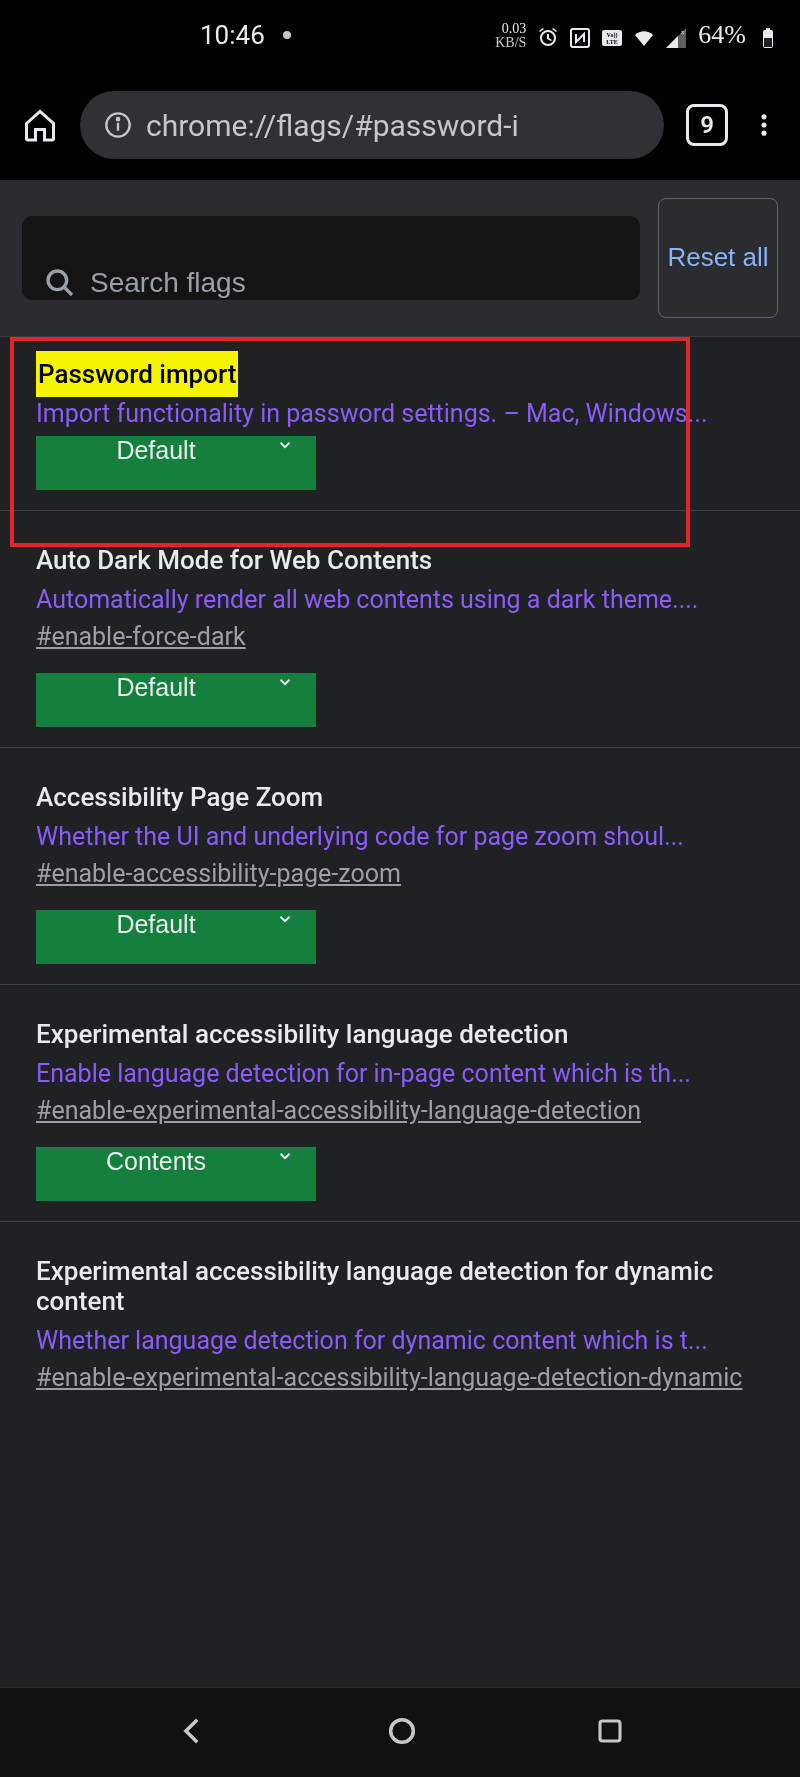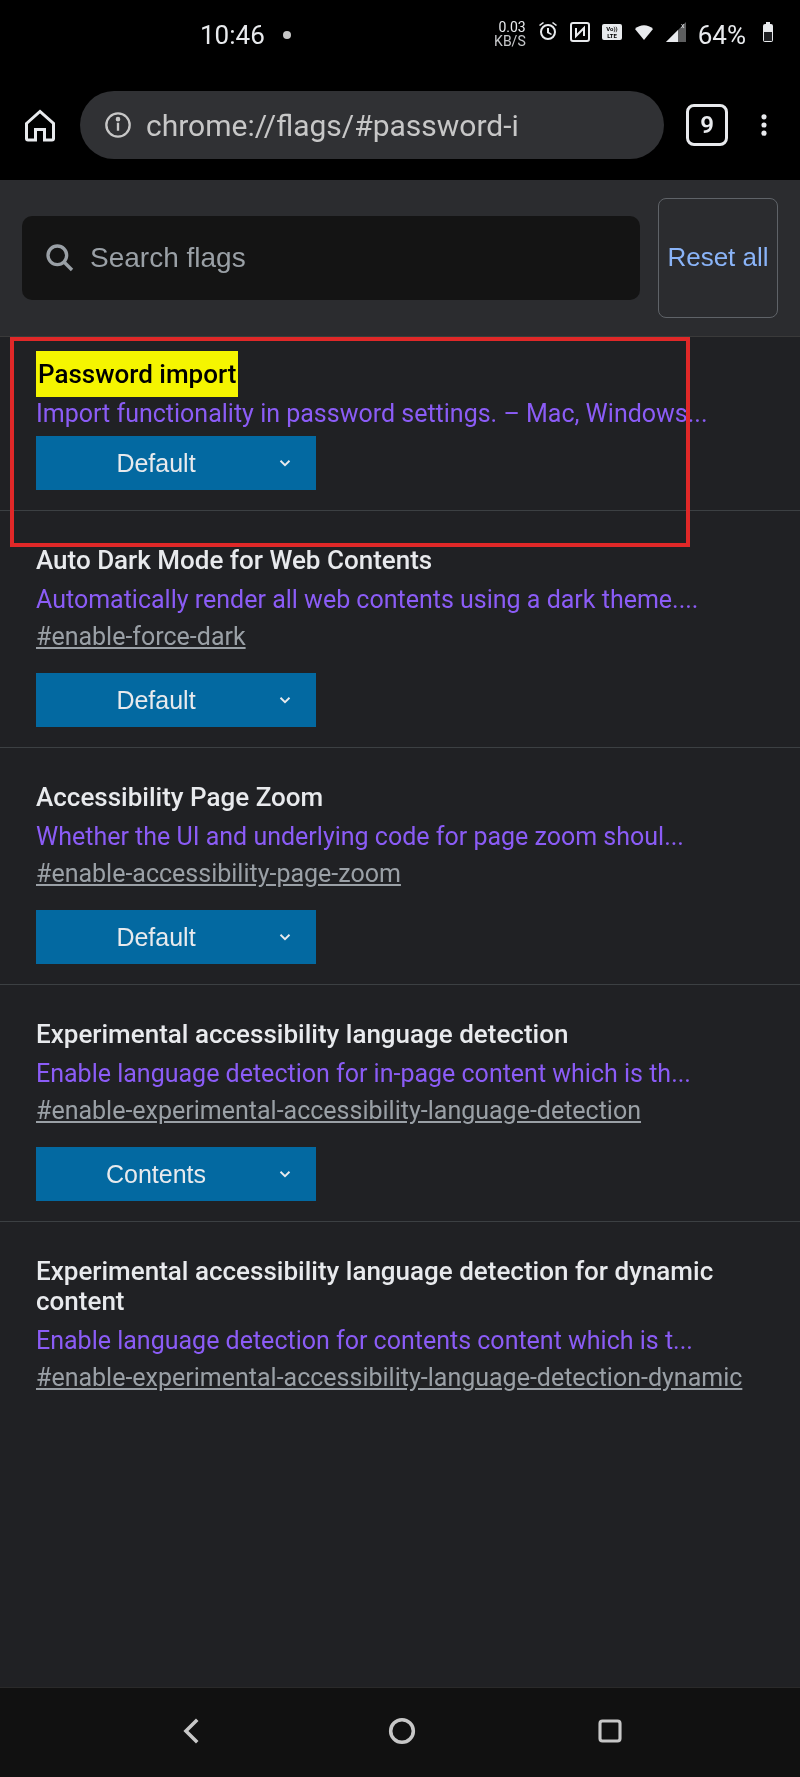--- a/index.html
+++ b/index.html
@@ -18,21 +18,21 @@
     display: flex;
     align-items: center;
     justify-content: space-between;
     padding: 0 20px 0 200px;
     color: #e8eaed;
     font-size: 26px;
     gap: 34px;
   }
   .status-left { display: flex; align-items: center; gap: 18px; }
   .status-dot { width: 8px; height: 8px; background: #c7c7c7; border-radius: 50%; }
-  .status-right { display: flex; align-items: flex-start; gap: 10px; }
+  .status-right { display: flex; align-items: flex-end; gap: 10px; font-family: Liberation Serif, serif; }
   .status-net { font-size: 14px; line-height: 1; text-align: right; }
   .status-net .kbs { font-size: 14px; opacity: .85; }
   .status-icons { display:flex; align-items:center; gap:8px; }
   .ico { display:inline-flex; align-items:center; justify-content:center; color:#e8eaed; }
   .alarm-ico, .nfc-ico, .lte-ico, .wifi-ico, .signal-ico, .batt-ico { width:24px; height:24px; }
   .browser-bar {
     height: 110px;
     background: #000;
     display: flex;
     align-items: center;
@@ -71,21 +71,21 @@
     gap: 18px;
     background:#2b2c2f;
     border-bottom:1px solid #3a3a3a;
   }
   .search-box {
     flex:1;
     background:#141414;
     border-radius:10px;
     height: 84px;
     display:flex;
-    align-items:center;
+    align-items:flex-end;
     padding:1px 22px;
     gap:14px;
   }
   .search-box input {
     flex:1;
     background:transparent;
     border:none;
     color:#e8eaed;
     font-size:28px;
     outline:none;
@@ -137,23 +137,23 @@
     font-size: 25px;
     color:#9aa0a6;
     text-decoration: underline;
     display:inline-block;
     margin-bottom: 22px;
     word-break: break-all;
   }
   .dropdown {
     width: 280px;
     height: 54px;
-    background:#0369a1;
+    background:#15803d;
     display:flex;
-    align-items:center;
+    align-items:flex-start;
     justify-content:space-between;
     padding:0 22px 0 0;
     font-size:25px;
     color:#e8eaed;
     border:none;
     cursor:pointer;
   }
   .dropdown .dd-label { flex:1; text-align:center; }
   .chev { width:18px; height:18px; }
   .first-flag { padding-top: 22px; }
@@ -329,21 +329,21 @@
           <svg class="chev" viewBox="0 0 24 24" fill="none" stroke="#e8eaed" stroke-width="2.5">
               <polyline points="6 9 12 15 18 9"></polyline>
             </svg>
         </span>
       </button>
     </div>
   </div>
 
   <div class="flag" style="border-bottom:none;">
     <h3>Experimental accessibility language detection for dynamic content</h3>
-    <p>Enable language detection for contents content which is t...</p>
+    <p>Whether language detection for dynamic content which is t...</p>
     <a class="hash">#enable-experimental-accessibility-language-detection-dynamic</a>
   </div>
 </div>
 
 <div class="nav-bar">
   <span class="nav-ico">
     <svg width="34" height="34" viewBox="0 0 24 24" fill="none" stroke="#c7c7c7" stroke-width="2.5">
         <polyline points="15 4 7 12 15 20"></polyline>
       </svg>
   </span>

